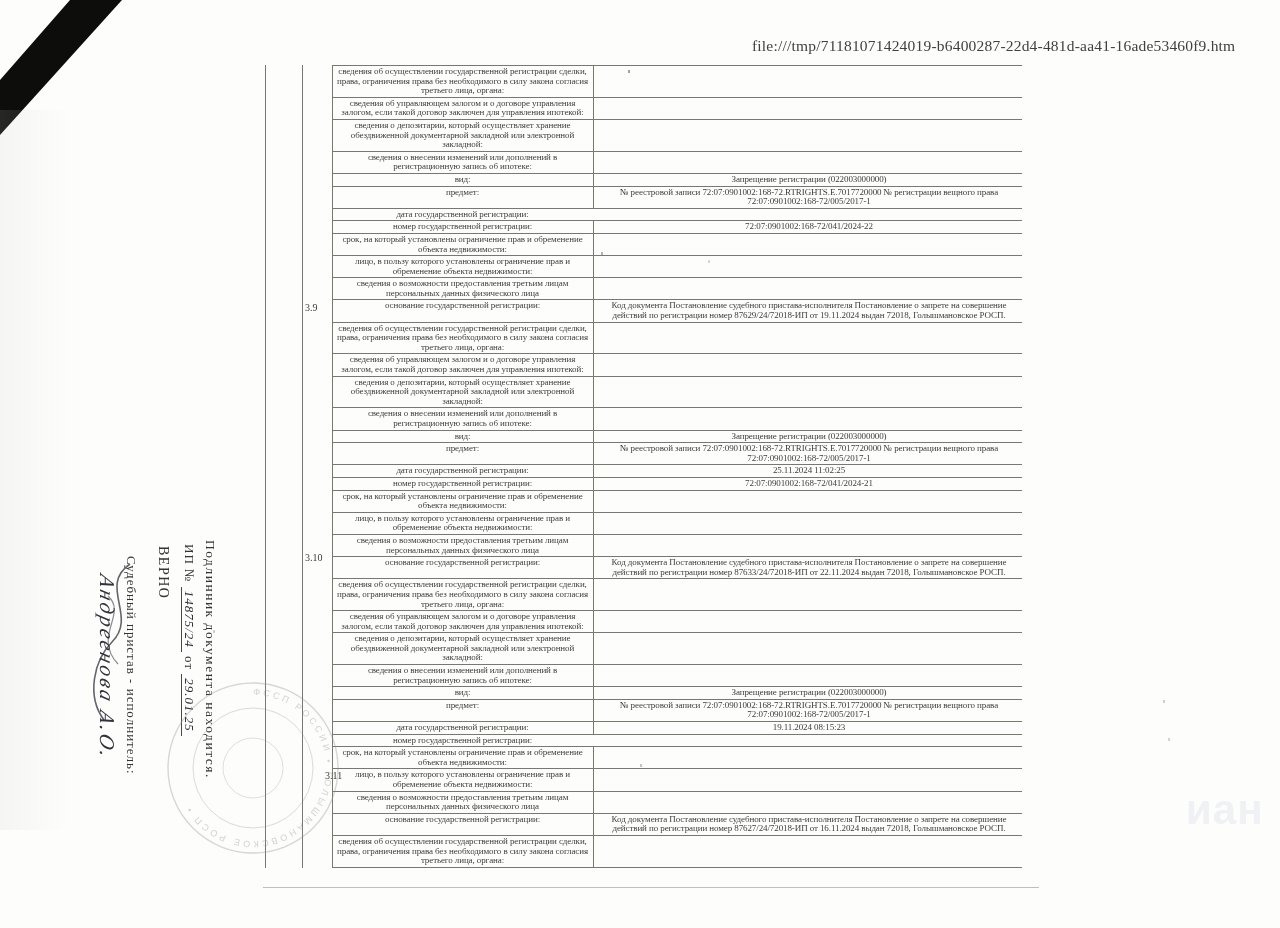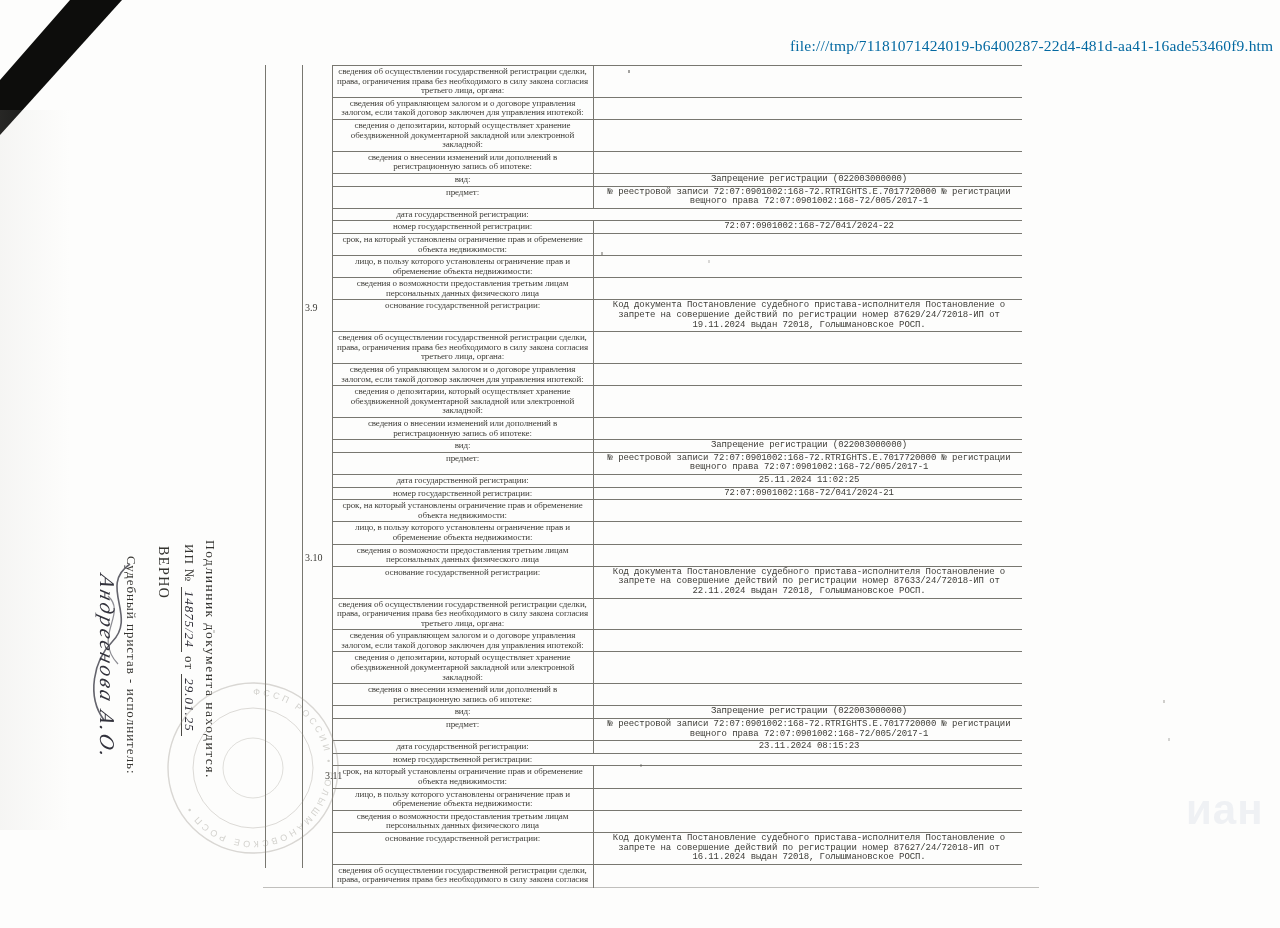--- a/index.html
+++ b/index.html
@@ -3,23 +3,23 @@
 <meta charset="utf-8">
 <style>
   html,body{margin:0;padding:0;}
   body{
     width:1280px;height:928px;position:relative;overflow:hidden;
     background:#fdfdfc;
     font-family:"Liberation Serif", serif;
   }
   
   .url-header{
-    position:absolute;left:790px;top:36px;width:486px;height:20px;
+    position:absolute;left:752px;top:36px;width:486px;height:20px;
     overflow:hidden;white-space:nowrap;
-    font:15.5px/20px "Liberation Serif", serif;letter-spacing:.2px;color:#0369a1;
+    font:15.5px/20px "Liberation Serif", serif;letter-spacing:.2px;color:#404040;
   }
   
   .corner-black{position:absolute;left:0;top:0;width:0;height:0;
     border-top:135px solid #0d0d0c;border-right:122px solid transparent;}
   .corner-white{position:absolute;left:0;top:0;width:0;height:0;
     border-top:80px solid #fdfdfc;border-right:70px solid transparent;}
   
   .shade{position:absolute;left:0;top:110px;width:70px;height:720px;
     background:linear-gradient(to right, rgba(198,196,190,.14), rgba(198,196,190,0));}
   .specks{position:absolute;left:628px;top:70px;width:2px;height:3px;background:rgba(90,88,82,.55);
@@ -31,21 +31,21 @@
   .vline{position:absolute;top:0;width:1px;height:803px;background:rgba(75,73,66,.75);}
   .vline.v0{left:0;} .vline.v1{left:37px;}
   .rows{position:absolute;left:67px;top:0;width:692px;border-top:1px solid rgba(75,73,66,.75);text-align:center;}
   .repeat-host{display:contents;}
   .row{display:grid;grid-template-columns:260px 432px;box-sizing:border-box;
     border-bottom:1px solid rgba(75,73,66,.75);
     border-left:1px solid rgba(75,73,66,.75);
     border-right:1px solid rgba(75,73,66,.75);}
   .cell{font:9px/9.6px "Liberation Serif", serif;letter-spacing:-.1px;color:#3e3d38;
     padding:1px 3px 1px 2px;box-sizing:border-box;min-height:10px;}
-  .cell.value{border-left:1px solid rgba(75,73,66,.75);font-family:Liberation Mono, monospace;}
+  .cell.value{border-left:1px solid rgba(75,73,66,.75);}
   .secnum{position:absolute;left:40px;width:27px;font:10px "Liberation Serif", serif;color:#3e3d38;}
   .secnum.n1{top:229px;margin-top:8px;} .secnum.n2{top:487px;} .secnum.n3{top:705px;margin-left:20px;}
   .page-edge{position:absolute;left:263px;top:887px;width:776px;height:1px;background:rgba(132,130,124,.5);}
   
   .rot{position:absolute;transform:rotate(90deg);transform-origin:0 0;white-space:nowrap;
     font-family:"Liberation Serif", serif;color:#353430;}
   .rl1{left:218px;top:540px;font-size:13.5px;letter-spacing:1.5px;}
   .rl2{left:197px;top:544px;font-size:13px;letter-spacing:1px;}
   .rl3{left:171px;top:546px;font-size:14px;letter-spacing:1.5px;}
   .rl4{left:139px;top:556px;font-size:13px;letter-spacing:1px;}
@@ -232,21 +232,21 @@
             <div class="cell value">Запрещение регистрации (022003000000)</div>
           </div>
         
           <div class="row">
             <div class="cell label">предмет:</div>
             <div class="cell value">№ реестровой записи 72:07:0901002:168-72.RTRIGHTS.E.7017720000 № регистрации вещного права 72:07:0901002:168-72/005/2017-1</div>
           </div>
         
           <div class="row">
             <div class="cell label">дата государственной регистрации:</div>
-            <div class="cell value">23.11.2024 08:15:23</div>
+            <div class="cell value">19.11.2024 08:15:23</div>
           </div>
         
           <div class="row">
             <div class="cell label">номер государственной регистрации:</div>
           </div>
         
           <div class="row">
             <div class="cell label">срок, на который установлены ограничение прав и обременение объекта недвижимости:</div>
             <div class="cell value"></div>
           </div>

